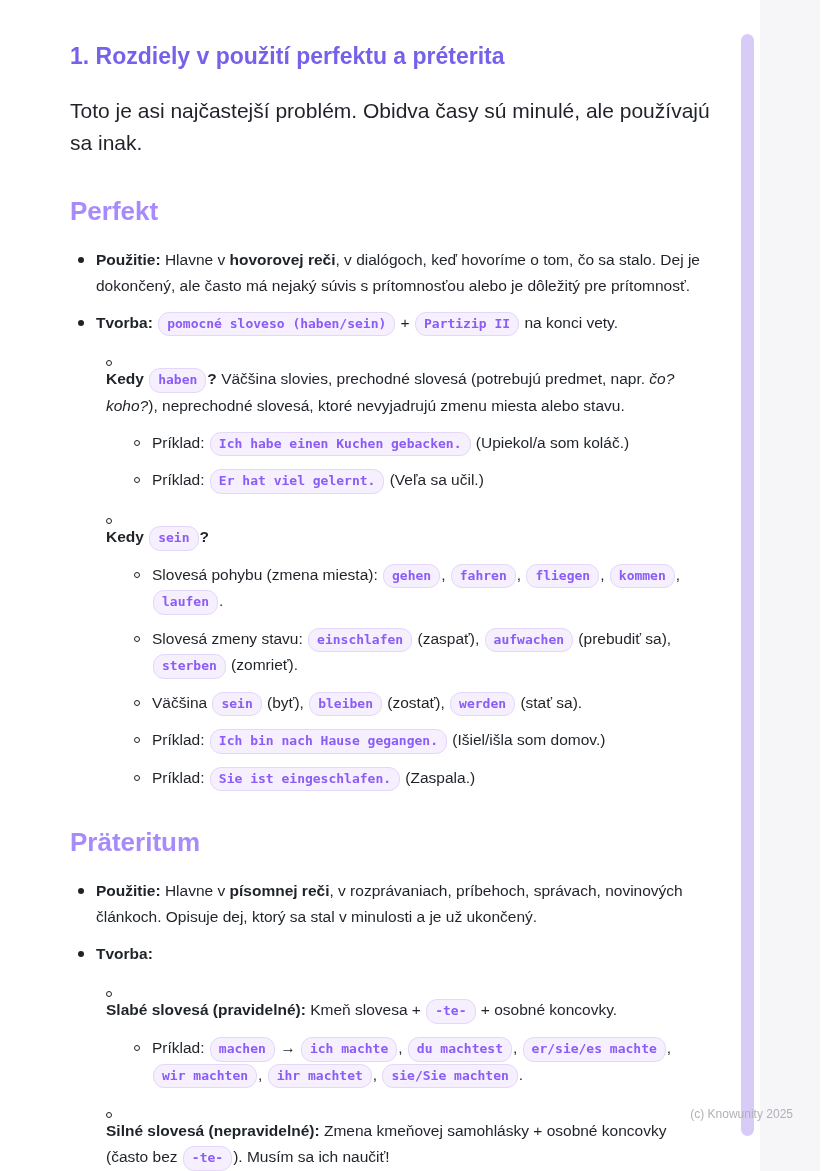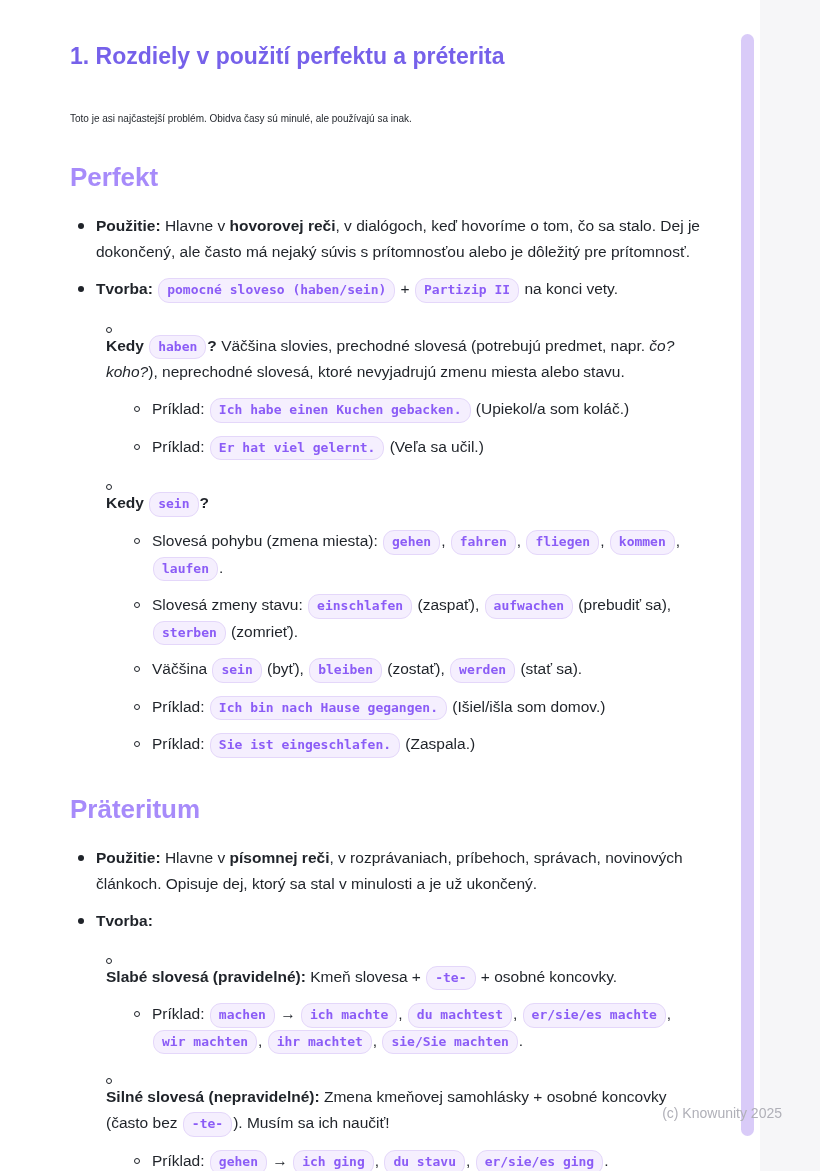--- a/index.html
+++ b/index.html
@@ -8,41 +8,41 @@
     position:relative; width:820px; height:1171px; background:#ffffff;
     overflow:hidden; font-family:"Liberation Sans","DejaVu Sans",sans-serif;
     color:var(--text,#1f2329);
   }
   .right-band { position:absolute; top:0; right:0; width:60px; height:100%; background:#f6f6f8; }
   .side-strip { position:absolute; top:34px; right:66px; width:13px; height:1102px;
     background:var(--strip,#d9cbf8); border-radius:7px; }
   .content { position:absolute; left:70px; top:0; width:642px; }
   h1.title { margin-top:42px; font-size:23px; font-weight:700; line-height:1.25;
     color:var(--accent-title,#7661ea); }
-  p.intro { margin-top:40px; font-size:10px; line-height:1.55; }
+  p.intro { margin-top:24px; font-size:21px; line-height:1.55; }
   h2.section-heading { margin-top:36px; margin-bottom:20px; font-size:26px; font-weight:700;
     color:var(--accent-heading,#a78bfa); }
   .li { display:flex; align-items:flex-start; margin-bottom:11px; font-size:15.5px; line-height:26px; }
   .li.level-1 { padding-left:8px; }
   .li.level-2 { padding-left:36px; margin-top:14px;flex-direction:column; }
   .li.level-3 { padding-left:64px; }
   .marker { flex:0 0 auto; width:6px; height:6px; border-radius:50%; margin:10px 12px 0 0; }
   .marker.disc { background:#1f2329; }
   .marker.circle { border:1.4px solid #1f2329; background:transparent; }
   .li-text { flex:1 1 auto; }
   .li-text strong, p strong { font-weight:700; }
   .li-text em { font-style:italic; }
   code.chip {
     font-family:"DejaVu Sans Mono","Liberation Mono",monospace; font-weight:700;
     font-size:13px; line-height:1.35; color:var(--chip-text,#8b5cf6);
     background:var(--chip-bg,#f5effe); border:1px solid var(--chip-border,#e4d7fa);
     border-radius:11px; padding:2px 8px 3px; white-space:nowrap; display:inline-block;
     margin:0 1px; vertical-align:baseline;
   }
-  .watermark { position:absolute; right:38px; bottom:50px; font-size:14px;
+  .watermark { position:absolute; right:27px; bottom:50px; font-size:12px;
     color:var(--watermark,#b0b0b8); z-index:3; }
 </style>
 </head>
 <body>
 
 <div class="page">
   <div class="right-band"></div>
   <div class="side-strip"></div>
 
   <div class="content">

